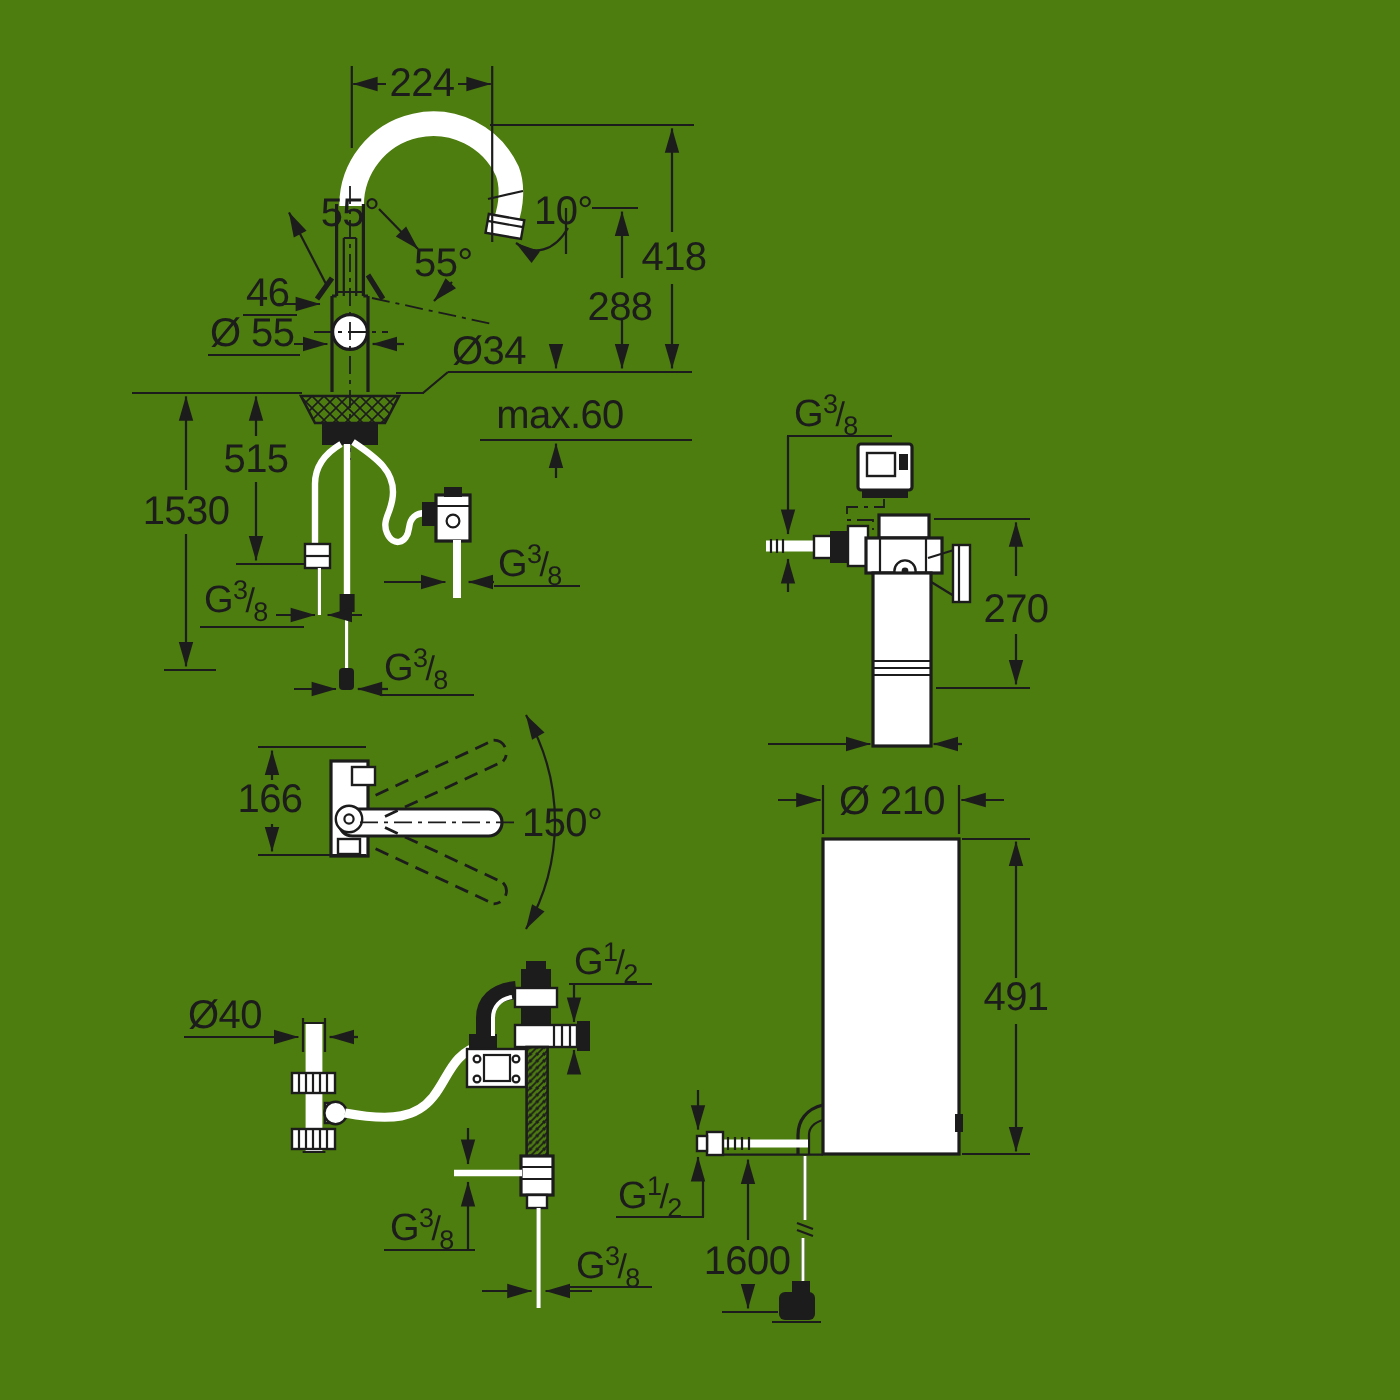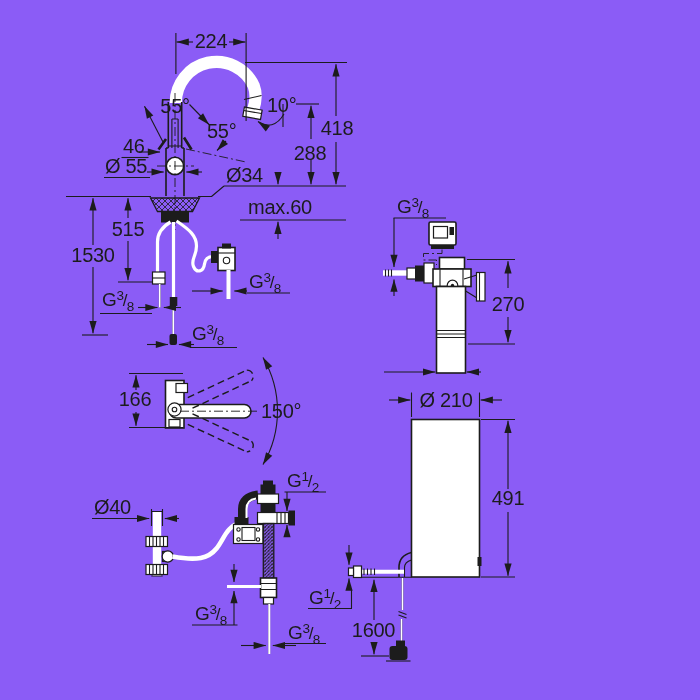--- a/index.html
+++ b/index.html
@@ -1,16 +1,16 @@
 <!DOCTYPE html>
 <html><head>
 <meta charset="utf-8">
 <style>
   html,body{margin:0;padding:0;background:#ffffff;}
-  #stage{width:700px;height:700px;background:#8b5cf6;position:relative;overflow:hidden;}
+  #stage{width:700px;height:700px;background:#4d7c0f;position:relative;overflow:hidden;}
   svg{display:block;}
   text{font-family:"Liberation Sans","DejaVu Sans",sans-serif;fill:#1c1c1c;letter-spacing:-0.3px;}
   .d{font-size:20px;}
   .gp{font-size:19px;}
   .gs{font-size:13.5px;}
   .sl{font-size:17px;}
   .o{stroke:#1c1c1c;fill:none;stroke-width:1.6;}
   .ot{stroke:#1c1c1c;fill:none;stroke-width:1.1;}
   .dim{stroke:#1c1c1c;fill:none;stroke-width:1.1;}
   .wh{stroke:#ffffff;fill:none;}

